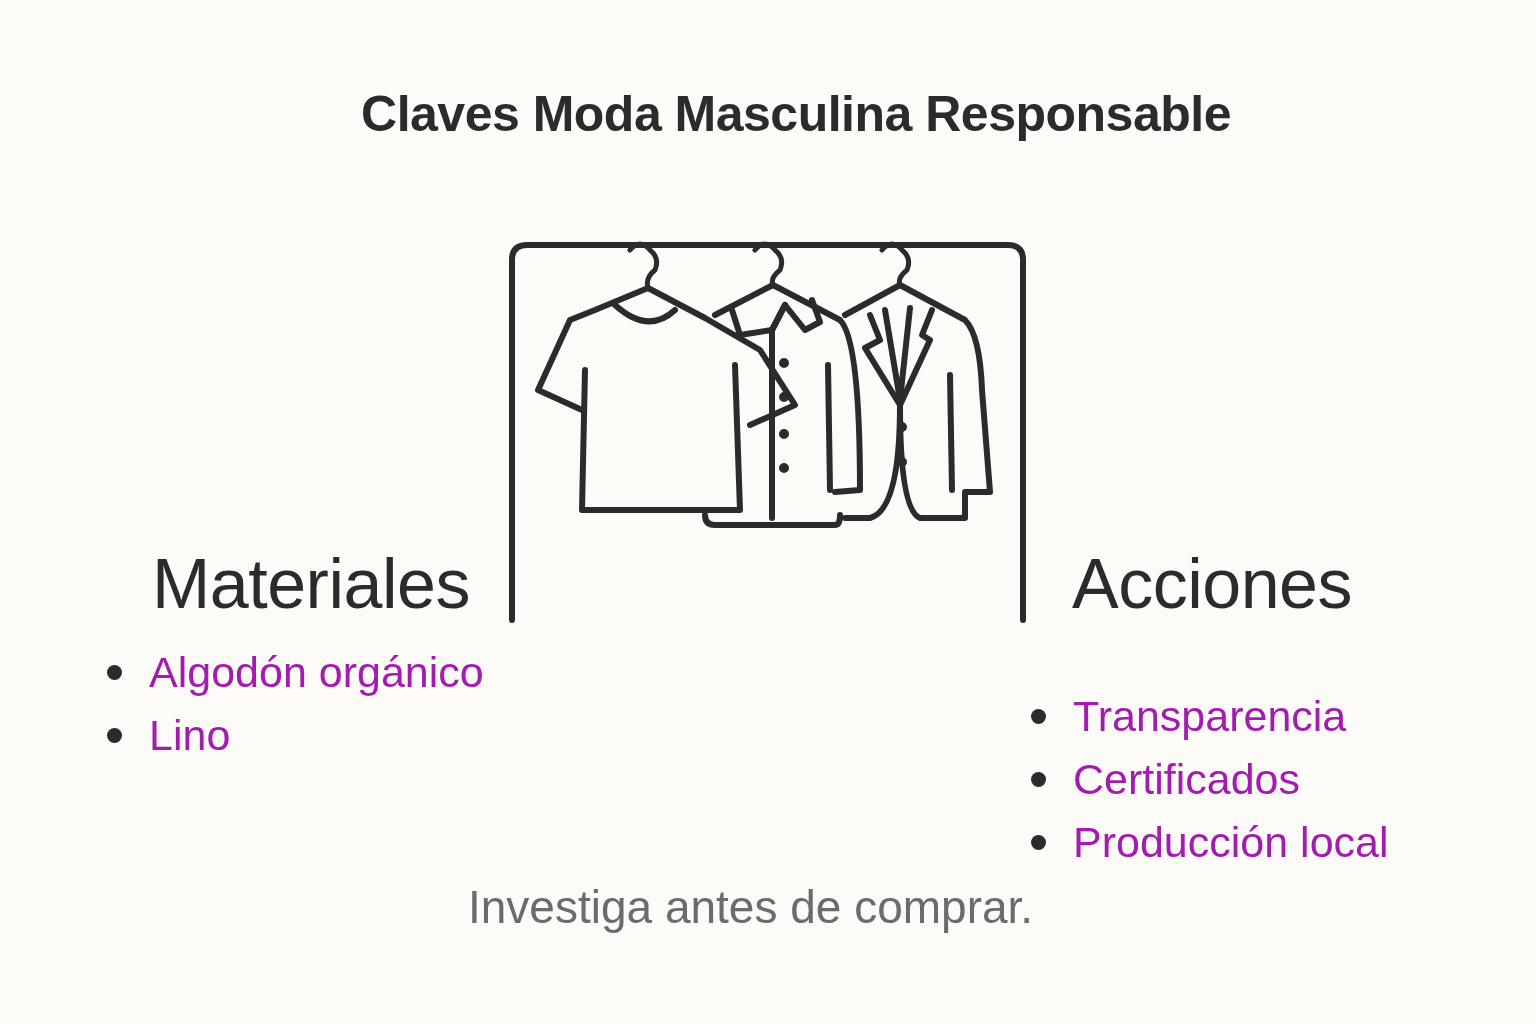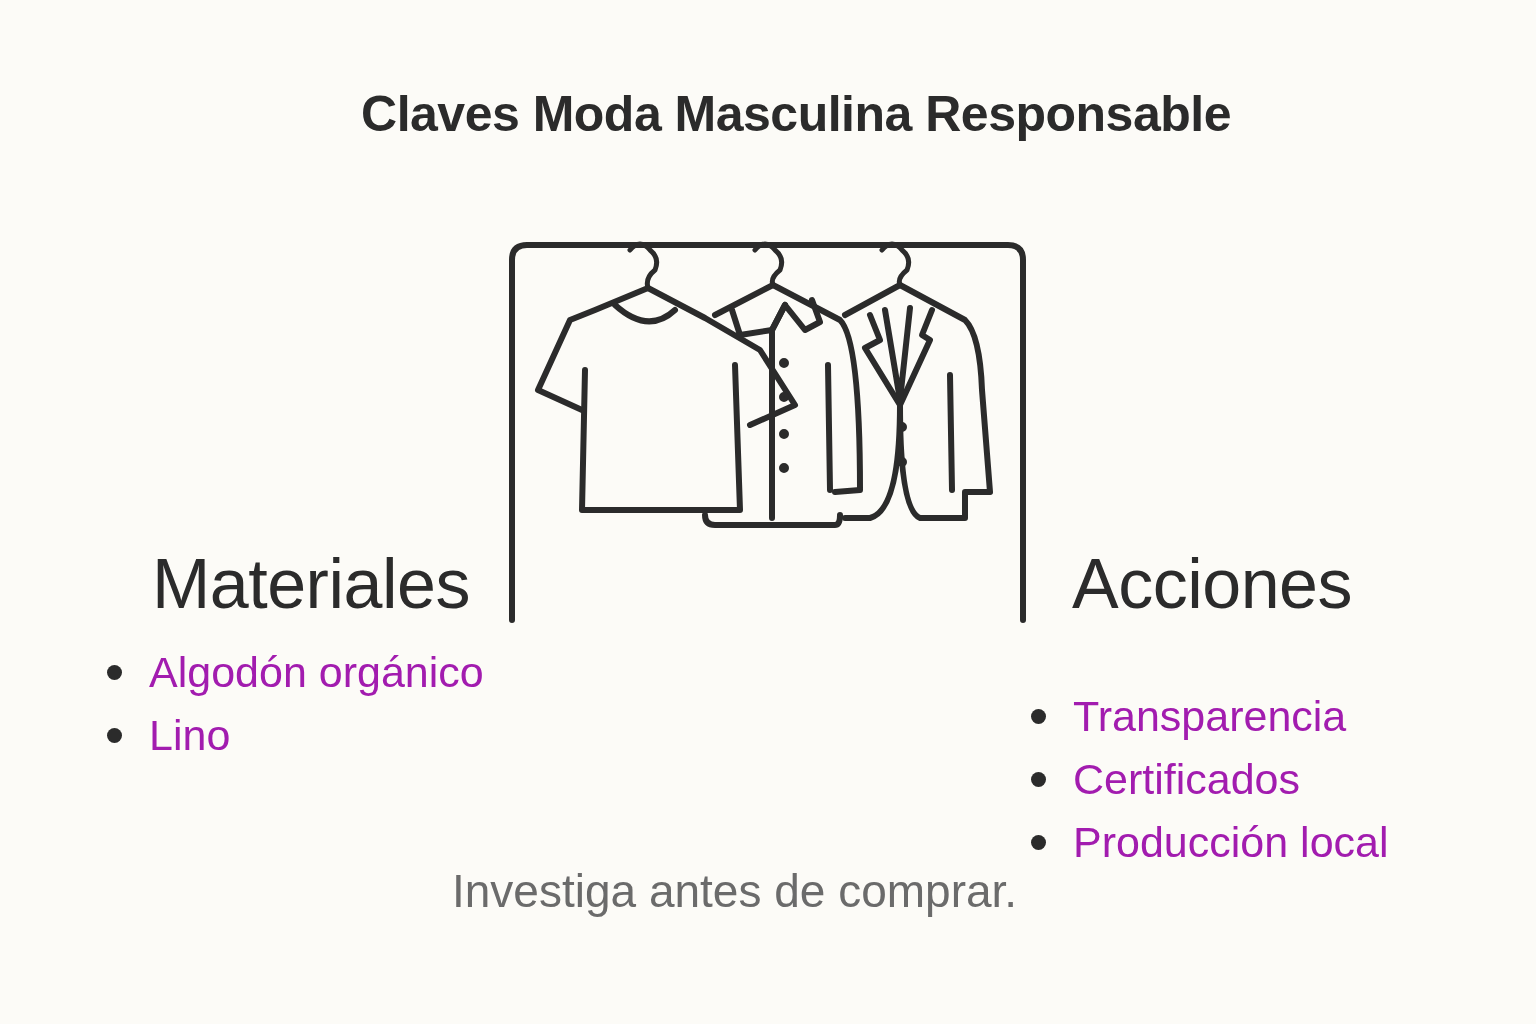--- a/index.html
+++ b/index.html
@@ -58,21 +58,21 @@
       margin-right: 27px;
       flex-shrink: 0;
     }
     .materials-list { left: 107px; top: 641px; }
     .actions-list { left: 1031px; top: 641px; margin-top: 44px; }
     .tagline {
       position: absolute;
       left: 452px; top: 864px;
       font-size: 46px;
       color: #6b6b6b;
-      margin: 0;
+      margin: 16px;
     }
   </style>
 </head>
 <body>
 
 <h1 class="title">Claves Moda Masculina Responsable</h1>
 
 <svg class="illustration" viewBox="0 0 540 400" fill="none" stroke="#2b2b2b" stroke-width="6" stroke-linejoin="round" stroke-linecap="round">
 
   <path d="M12 390 V30 Q12 15 27 15 H508 Q523 15 523 30 V390" stroke-width="6"></path>

